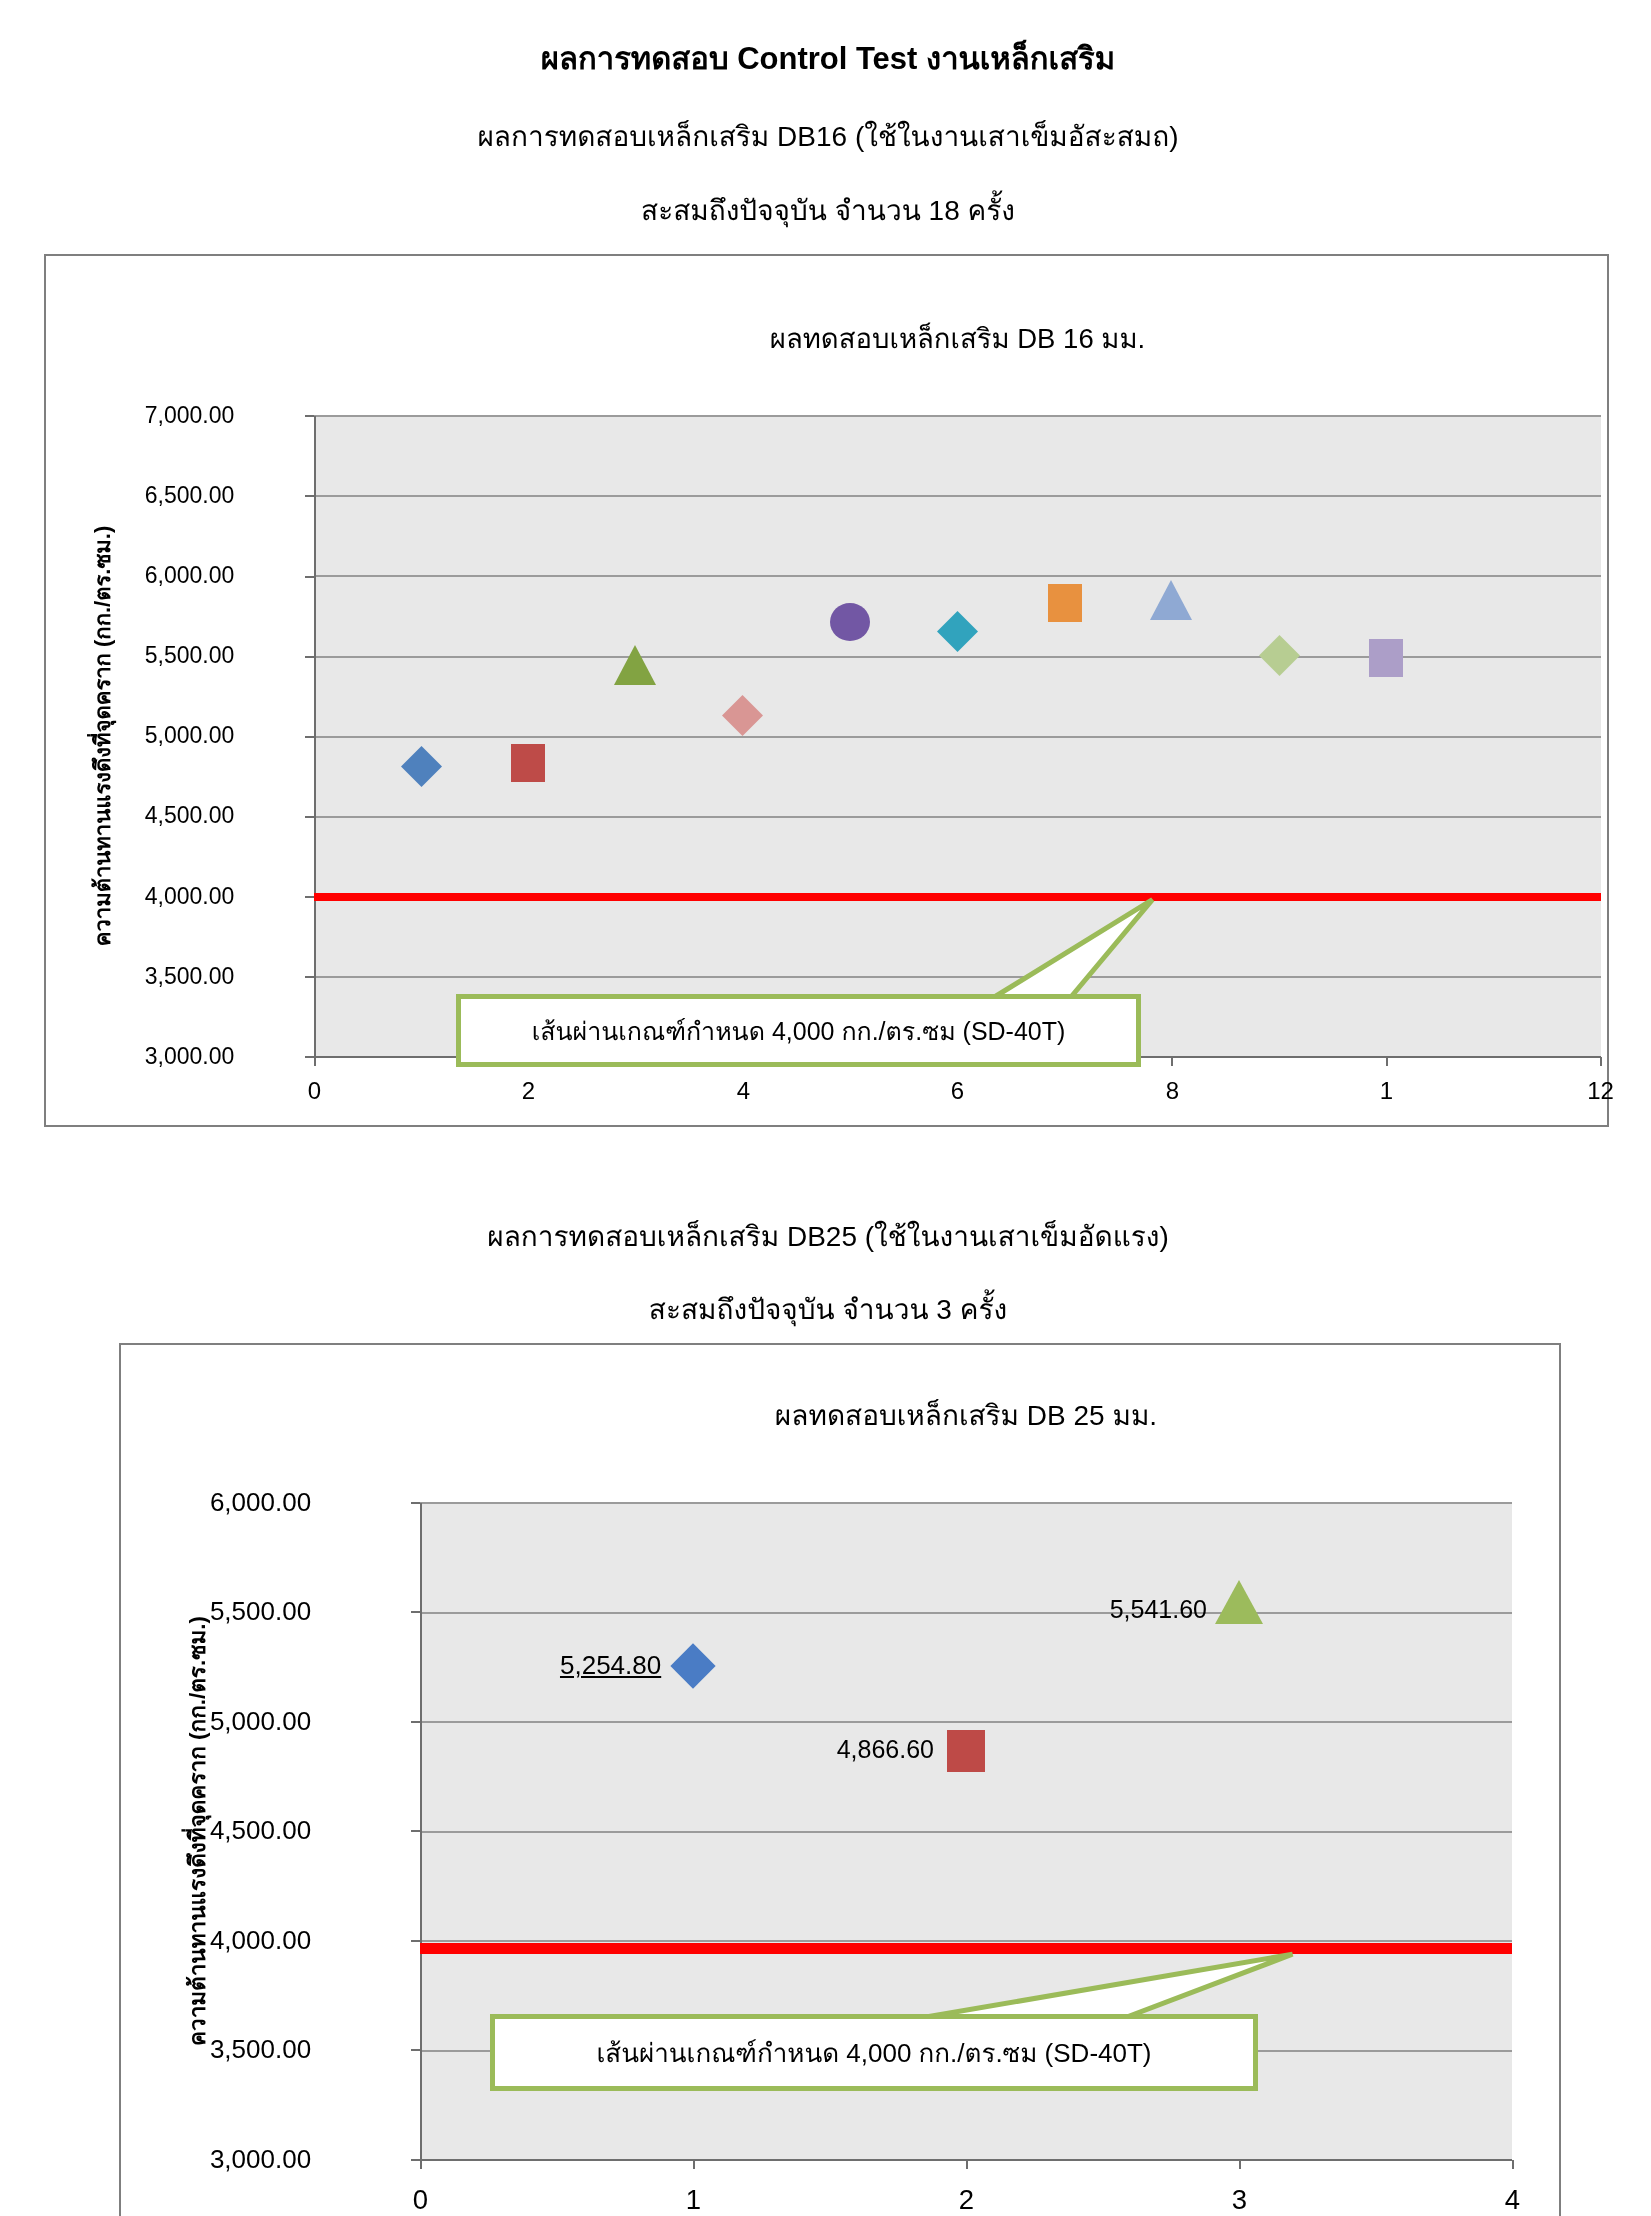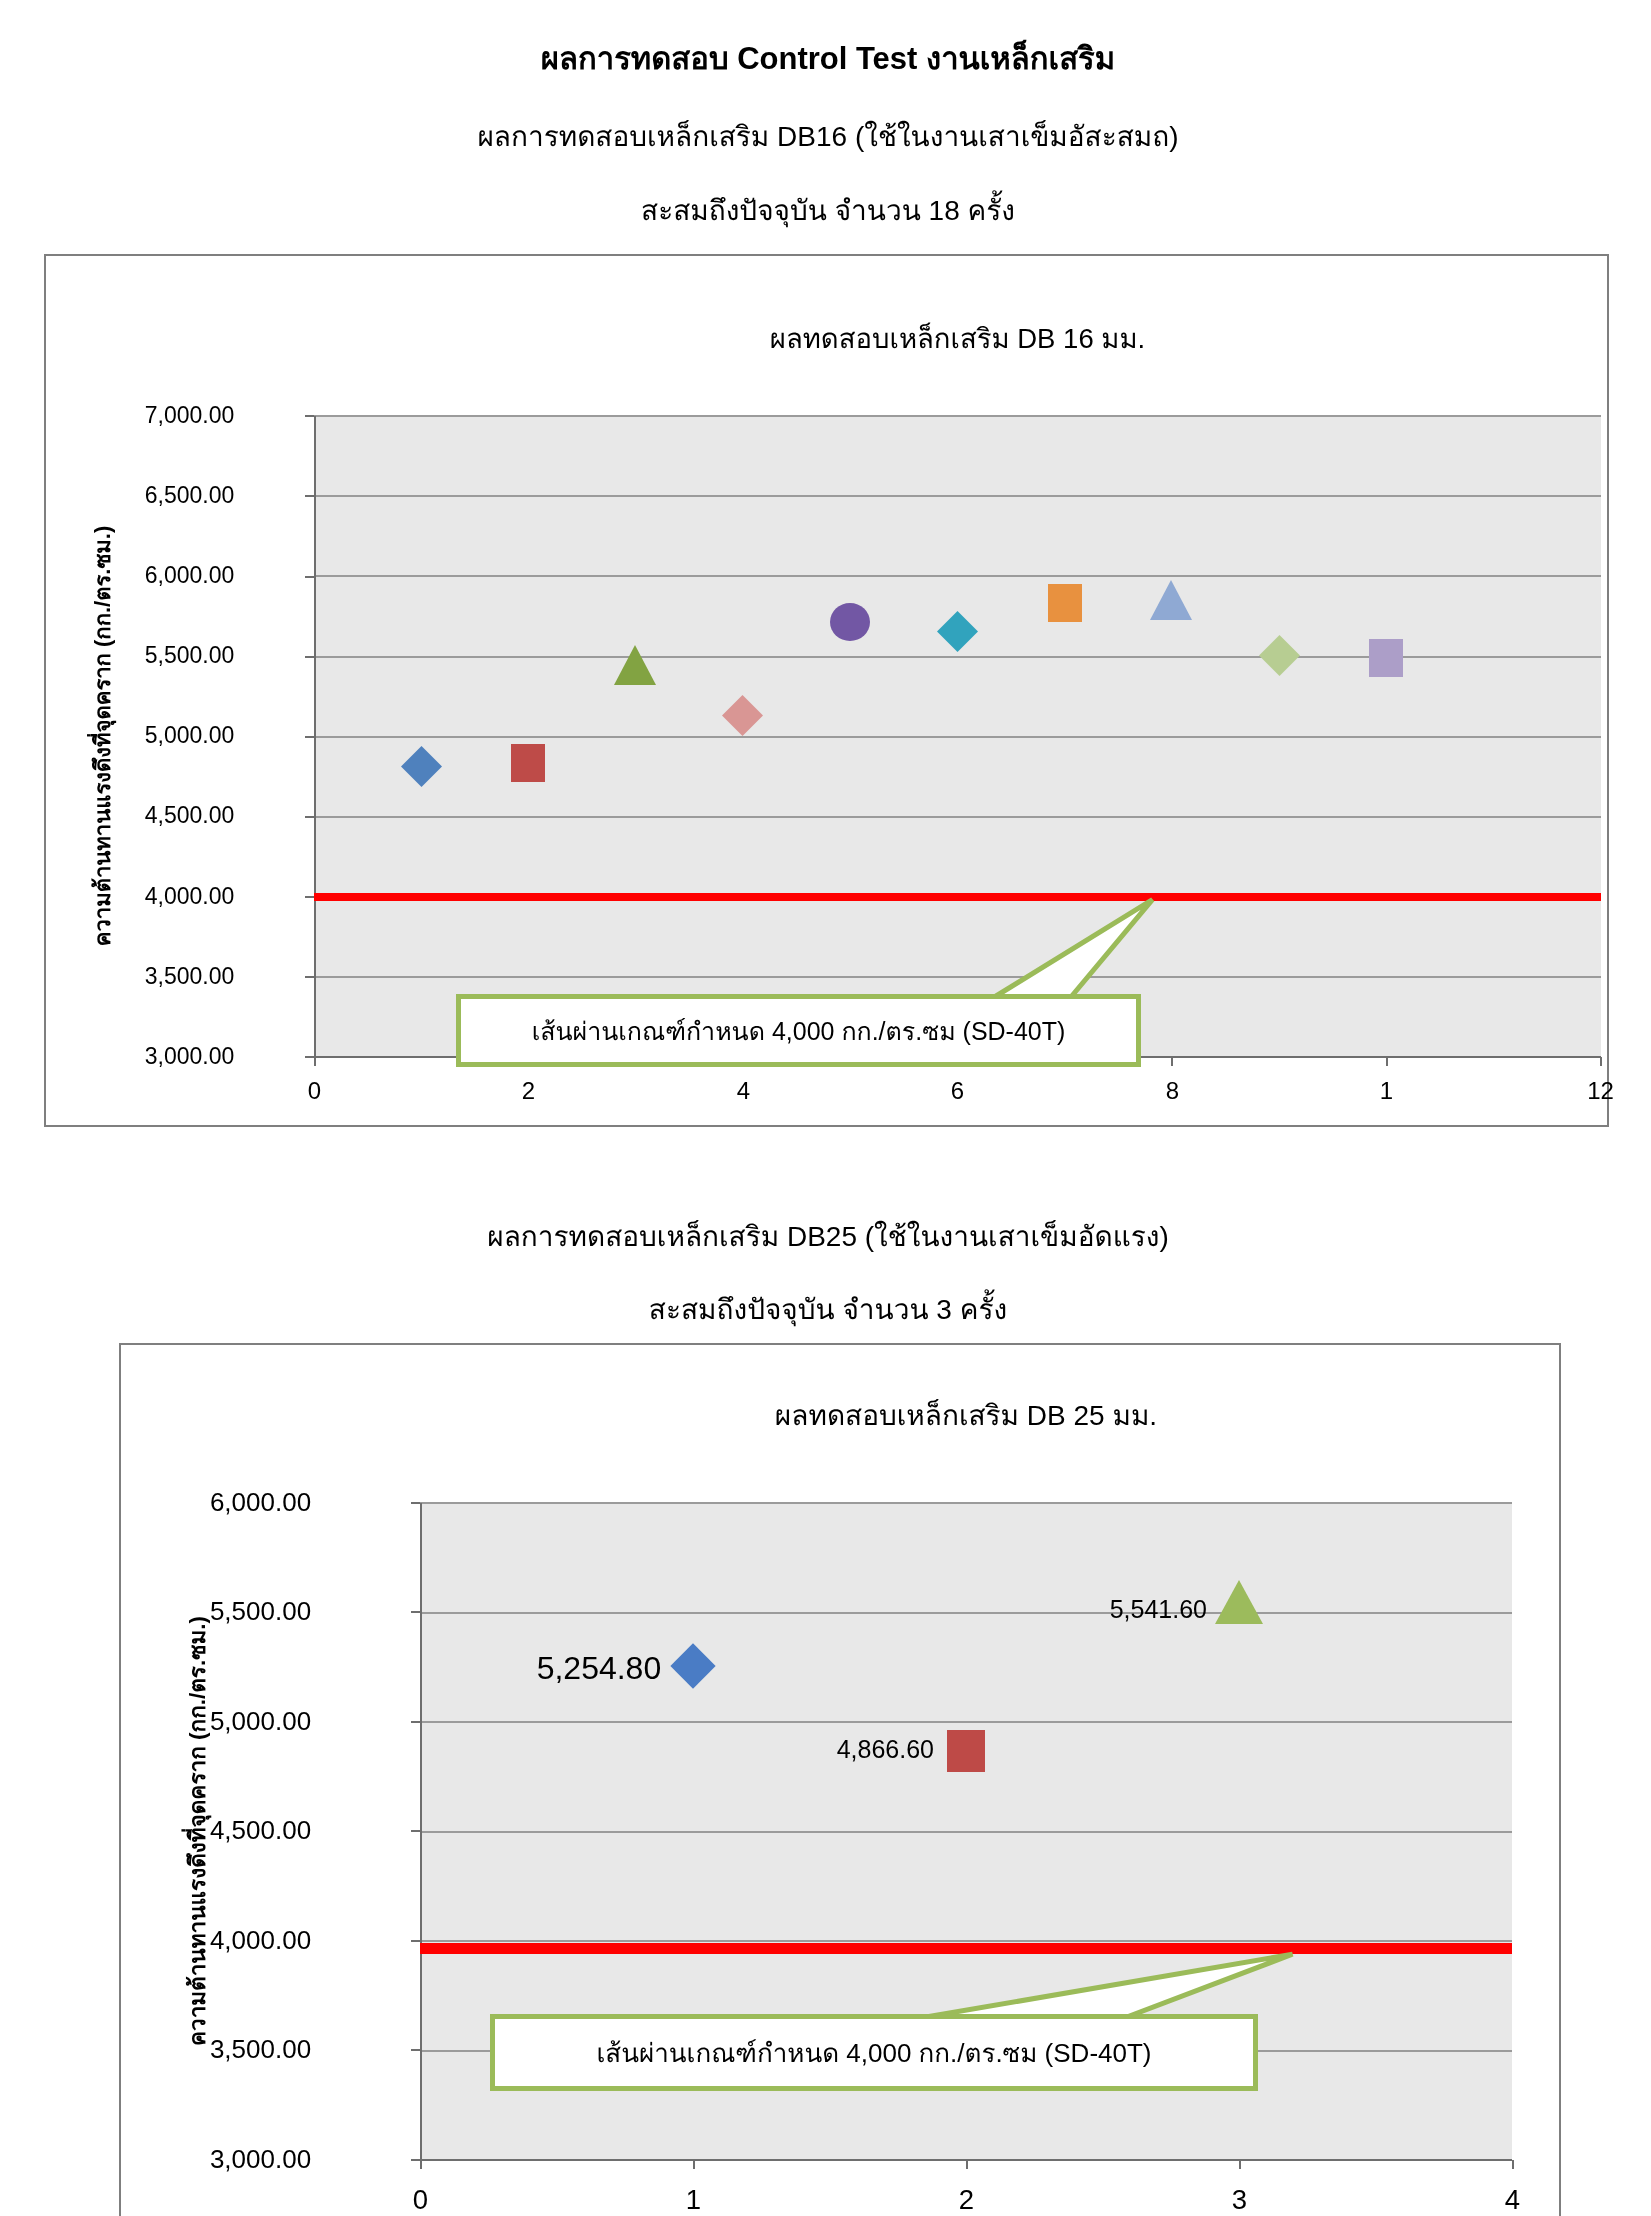--- a/index.html
+++ b/index.html
@@ -112,21 +112,21 @@
         <div class="gridline" style="top: -0.8px;"></div>
         <div class="gridline" style="top: 109px;"></div>
         <div class="gridline" style="top: 218px;"></div>
         <div class="gridline" style="top: 328px;"></div>
         <div class="gridline" style="top: 437px;"></div>
         <div class="gridline" style="top: 547px;"></div>
         <div class="gridline axisline" style="top: 656px;"></div>
         <div class="vaxis"></div>
         <div class="redline" style="left: 0px; width: 100%; height: 11px; top: 440px; background: rgb(255, 0, 0); z-index: 3;"></div>
         <div class="marker" style="z-index: 4; width: 32px; height: 32px; left: 257px; top: 147px; background: rgb(74, 124, 197); transform: rotate(45deg);"></div>
-        <div class="ptlabel" style="width: 250px; left: -8.8px; top: 147px; font-size: 32px; z-index: 4;">5,254.80</div>
+        <div class="ptlabel" style="width: 250px; left: -8.8px; top: 147px; font-size: 26px; z-index: 4; text-decoration: underline;">5,254.80</div>
         <div class="marker" style="z-index: 4; width: 38px; height: 42px; left: 527px; top: 227px; background: rgb(190, 74, 71);"></div>
         <div class="ptlabel" style="width: 250px; left: 264px; top: 232px; font-size: 25px; z-index: 4;">4,866.60</div>
         <div class="marker" style="z-index: 4; width: 0px; height: 0px; border-left: 24px solid transparent; border-right: 24px solid transparent; border-bottom: 44px solid rgb(156, 187, 92); left: 795px; top: 77px;"></div>
         <div class="ptlabel" style="width: 250px; left: 537px; top: 92px; font-size: 25px; z-index: 4;">5,541.60</div>
       </div>
       <div class="ylab" style="left: 31px; width: 217px; top: 142px; font-size: 26px;">6,000.00</div>
       <div class="ytick" style="left: 290px; top: 157px;"></div>
       <div class="ylab" style="left: 31px; width: 217px; top: 251px; font-size: 26px;">5,500.00</div>
       <div class="ytick" style="left: 290px; top: 266px;"></div>
       <div class="ylab" style="left: 31px; width: 217px; top: 361px; font-size: 26px;">5,000.00</div>

